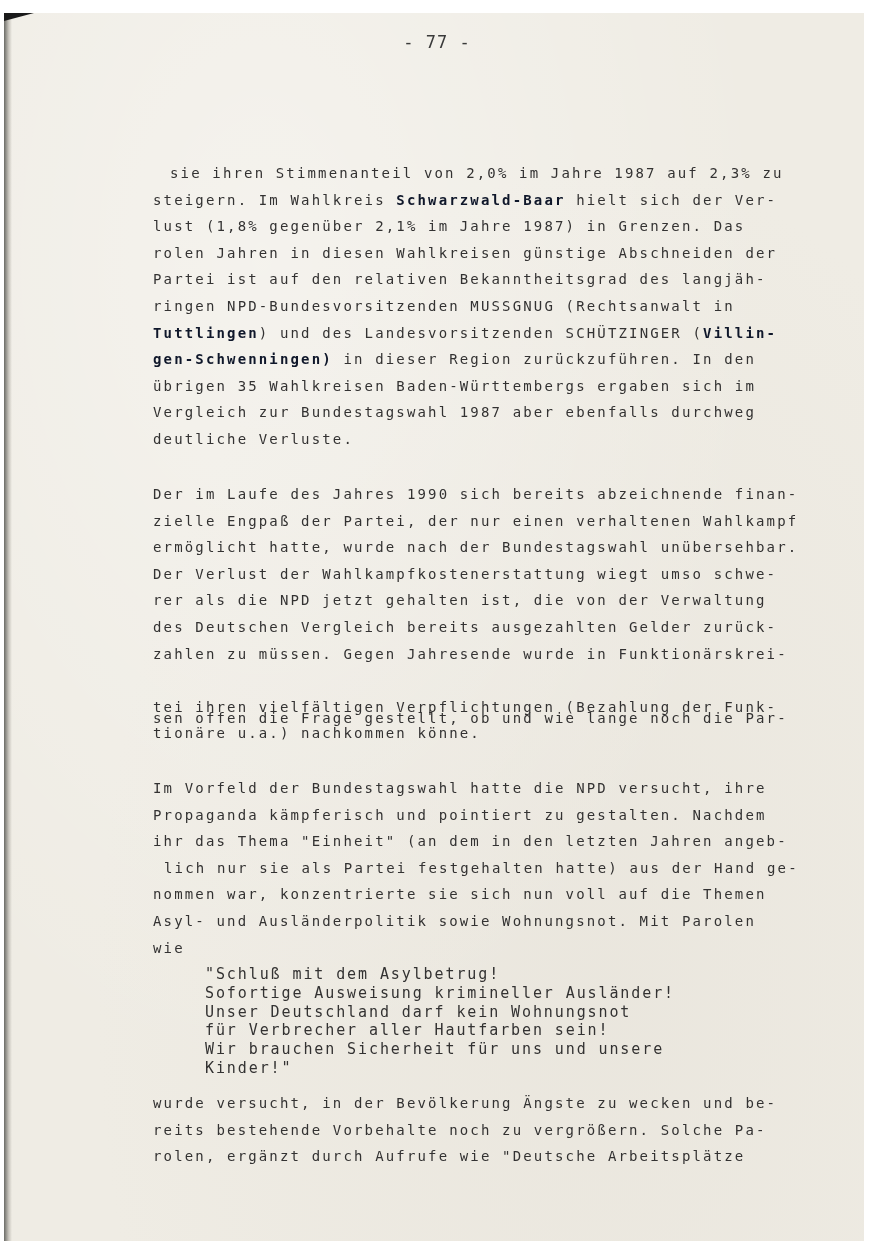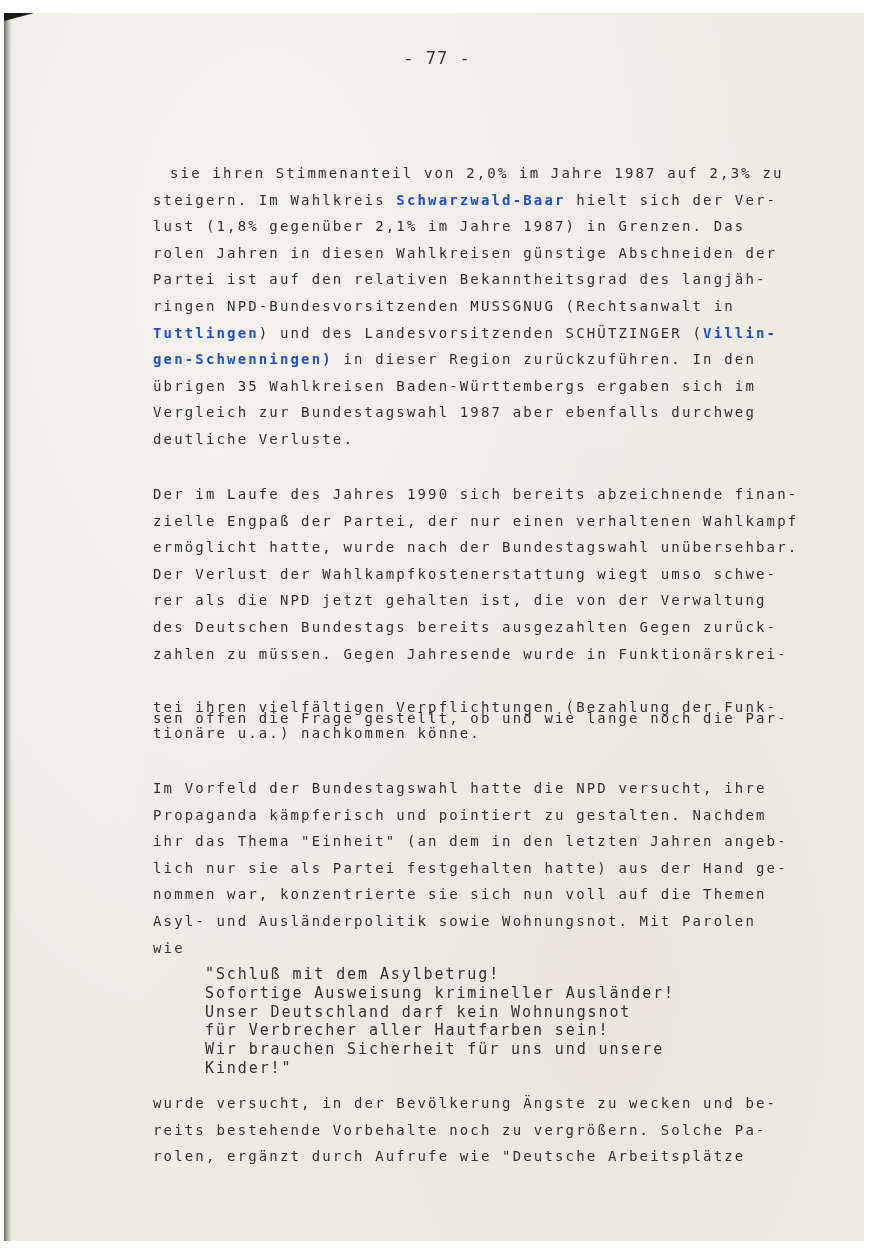--- a/index.html
+++ b/index.html
@@ -21,21 +21,21 @@
   .left-shadow {
     position: absolute; left: 0; top: 0; bottom: 0; width: 8px;
     background: linear-gradient(to right, #6b6b66, #c9c6be 60%, rgba(239,236,228,0));
   }
   .corner-fold {
     position: absolute; left: 0; top: 0; width: 0; height: 0;
     border-top: 8px solid #1a1a1a;
     border-right: 30px solid transparent;
   }
   .pagenum {
-    position: absolute; left: 0; width: 874px; top: 48px;
+    position: absolute; left: 0; width: 874px; top: 32px;
     text-align: center;
     font-family: "DejaVu Sans Mono", monospace;
     font-size: 17px; color: #3a3a3a;
     letter-spacing: 1px;
   }
   .text {
     position: absolute;
     font-family: "DejaVu Sans Mono", monospace;
     color: #333232;
     white-space: pre;
@@ -45,21 +45,21 @@
     font-size: 14px;
     letter-spacing: 2.15px;
     line-height: 18px;
   }
   .quote-line {
     position: absolute; left: 205px;
     font-size: 15px;
     letter-spacing: 1.9px;
     line-height: 18px;
   }
-  .bold { font-weight: bold; color: #1d4ed8; }
+  .bold { font-weight: bold; color: #0f172a; }
 </style>
 </head>
 <body>
 
 <div class="page">
   <div class="left-shadow"></div>
   <div class="corner-fold"></div>
 </div>
 
 <div class="pagenum">- 77 -</div>
@@ -77,31 +77,31 @@
       <div class="text body-line" style="top: 377px;"><span>übrigen 35 Wahlkreisen Baden-Württembergs ergaben sich im</span></div>
       <div class="text body-line" style="top: 403px;"><span>Vergleich zur Bundestagswahl 1987 aber ebenfalls durchweg</span></div>
       <div class="text body-line" style="top: 430px;"><span>deutliche Verluste.</span></div>
     </div>
     <div>
       <div class="text body-line" style="top: 485px;"><span>Der im Laufe des Jahres 1990 sich bereits abzeichnende finan-</span></div>
       <div class="text body-line" style="top: 512px;"><span>zielle Engpaß der Partei, der nur einen verhaltenen Wahlkampf</span></div>
       <div class="text body-line" style="top: 538px;"><span>ermöglicht hatte, wurde nach der Bundestagswahl unübersehbar.</span></div>
       <div class="text body-line" style="top: 565px;"><span>Der Verlust der Wahlkampfkostenerstattung wiegt umso schwe-</span></div>
       <div class="text body-line" style="top: 591px;"><span>rer als die NPD jetzt gehalten ist, die von der Verwaltung</span></div>
-      <div class="text body-line" style="top: 618px;"><span>des Deutschen Bundestags bereits ausgezahlten Gegen zurück-</span></div>
+      <div class="text body-line" style="top: 618px;"><span>des Deutschen Vergleich bereits ausgezahlten Gelder zurück-</span></div>
       <div class="text body-line" style="top: 645px;"><span>zahlen zu müssen. Gegen Jahresende wurde in Funktionärskrei-</span></div>
       <div class="text body-line" style="top: 709px;"><span>sen offen die Frage gestellt, ob und wie lange noch die Par-</span></div>
       <div class="text body-line" style="top: 698px;"><span>tei ihren vielfältigen Verpflichtungen (Bezahlung der Funk-</span></div>
       <div class="text body-line" style="top: 724px;"><span>tionäre u.a.) nachkommen könne.</span></div>
     </div>
     <div>
       <div class="text body-line" style="top: 779px;"><span>Im Vorfeld der Bundestagswahl hatte die NPD versucht, ihre</span></div>
       <div class="text body-line" style="top: 806px;"><span>Propaganda kämpferisch und pointiert zu gestalten. Nachdem</span></div>
       <div class="text body-line" style="top: 832px;"><span>ihr das Thema "Einheit" (an dem in den letzten Jahren angeb-</span></div>
-      <div class="text body-line" style="top: 859px;"><span>lich nur sie als Partei festgehalten hatte) aus der Hand ge-</span></div>
+      <div class="text body-line" style="top: 859px; margin-left: 11px;"><span>lich nur sie als Partei festgehalten hatte) aus der Hand ge-</span></div>
       <div class="text body-line" style="top: 885px;"><span>nommen war, konzentrierte sie sich nun voll auf die Themen</span></div>
       <div class="text body-line" style="top: 912px;"><span>Asyl- und Ausländerpolitik sowie Wohnungsnot. Mit Parolen</span></div>
       <div class="text body-line" style="top: 939px;"><span>wie</span></div>
     </div>
     <div>
       <div class="text quote-line" style="top: 965px;">"Schluß mit dem Asylbetrug!</div>
       <div class="text quote-line" style="top: 983.8px;">Sofortige Ausweisung krimineller Ausländer!</div>
       <div class="text quote-line" style="top: 1002.6px;">Unser Deutschland darf kein Wohnungsnot</div>
       <div class="text quote-line" style="top: 1021.4px;">für Verbrecher aller Hautfarben sein!</div>
       <div class="text quote-line" style="top: 1040.2px;">Wir brauchen Sicherheit für uns und unsere</div>

